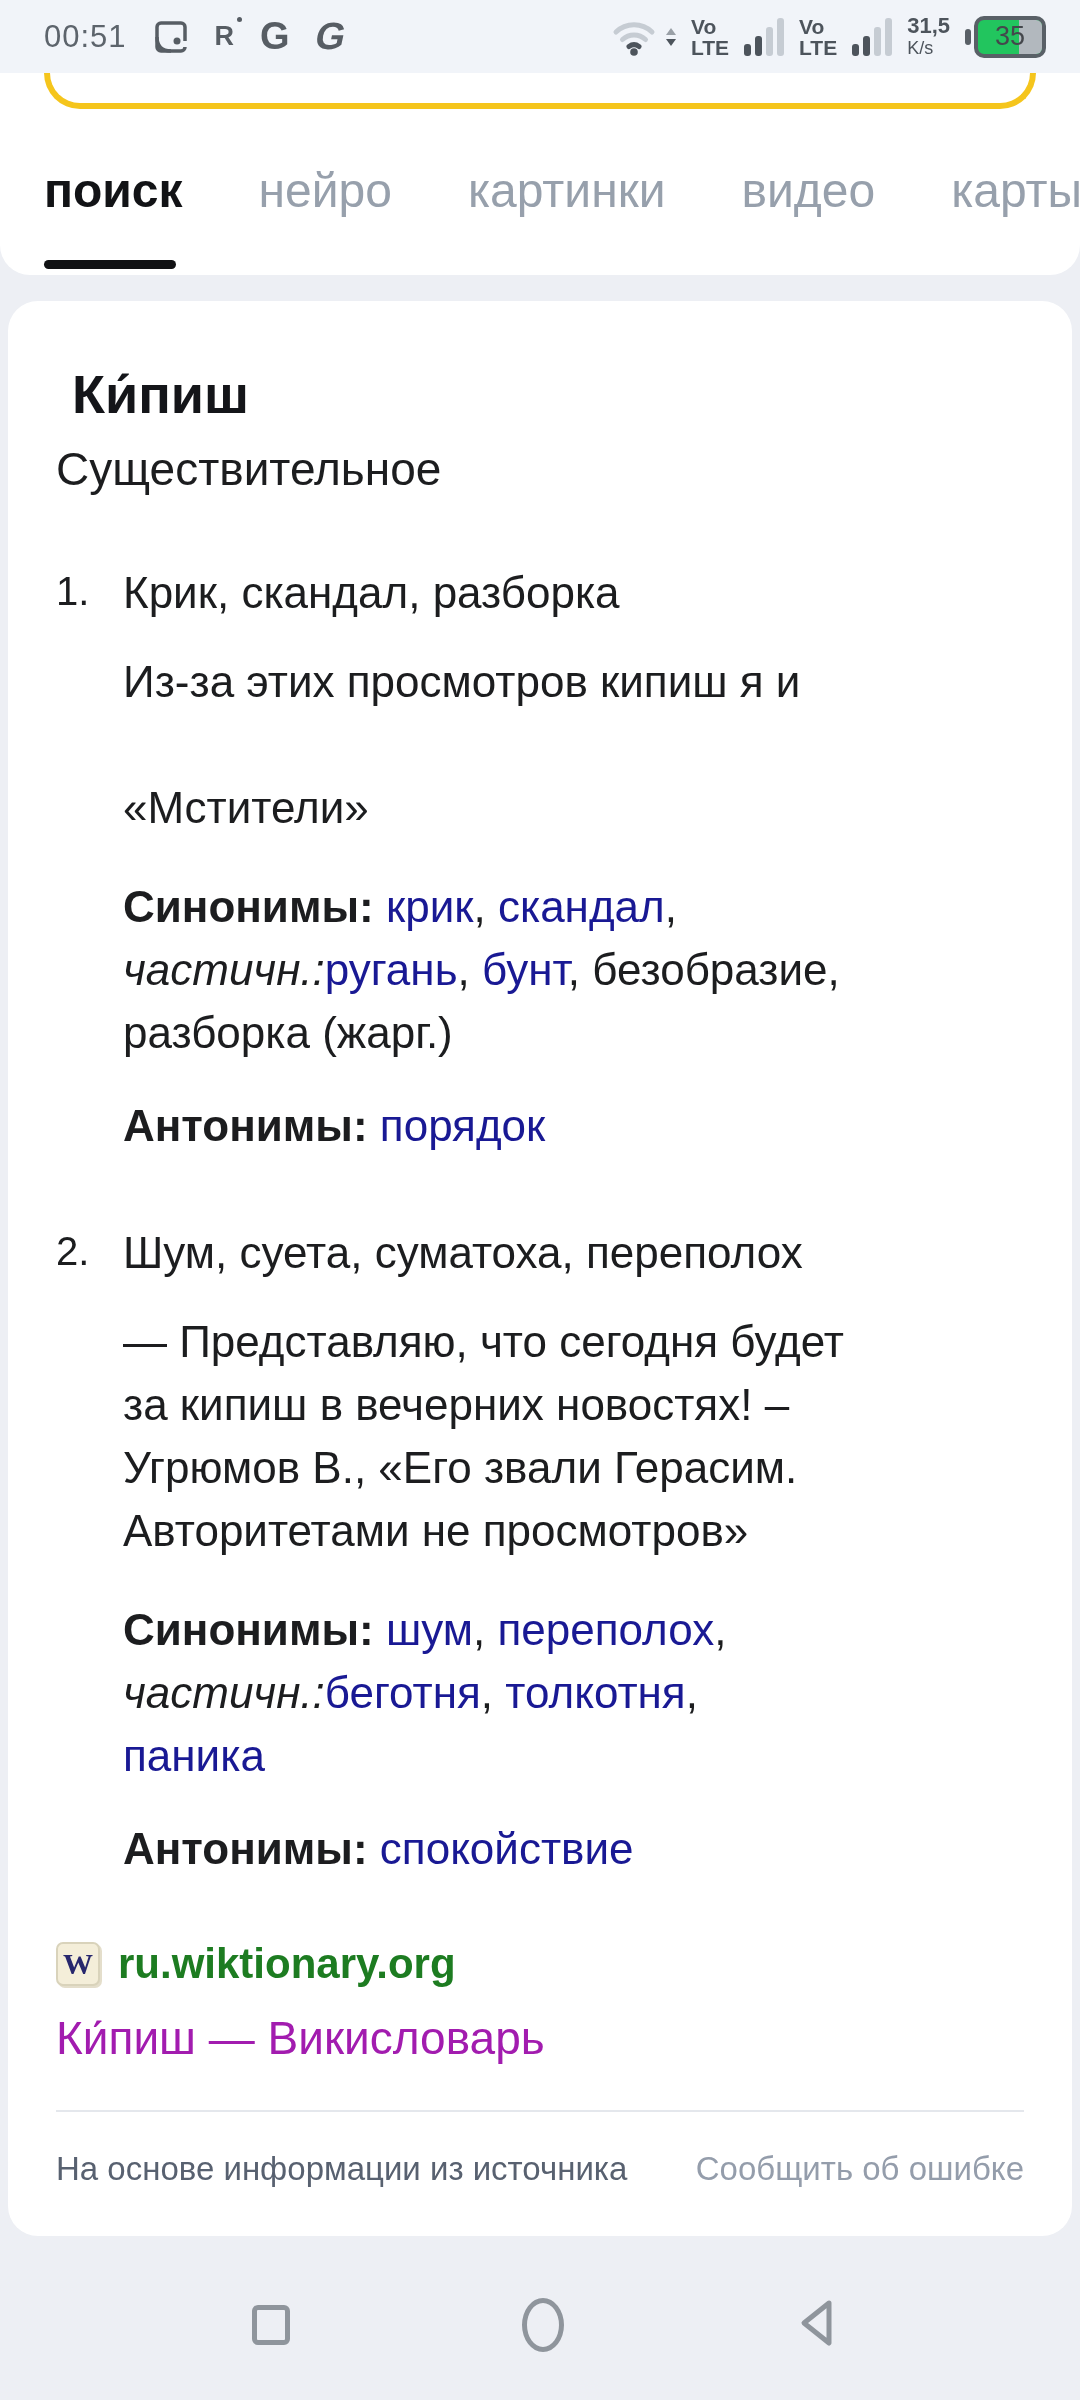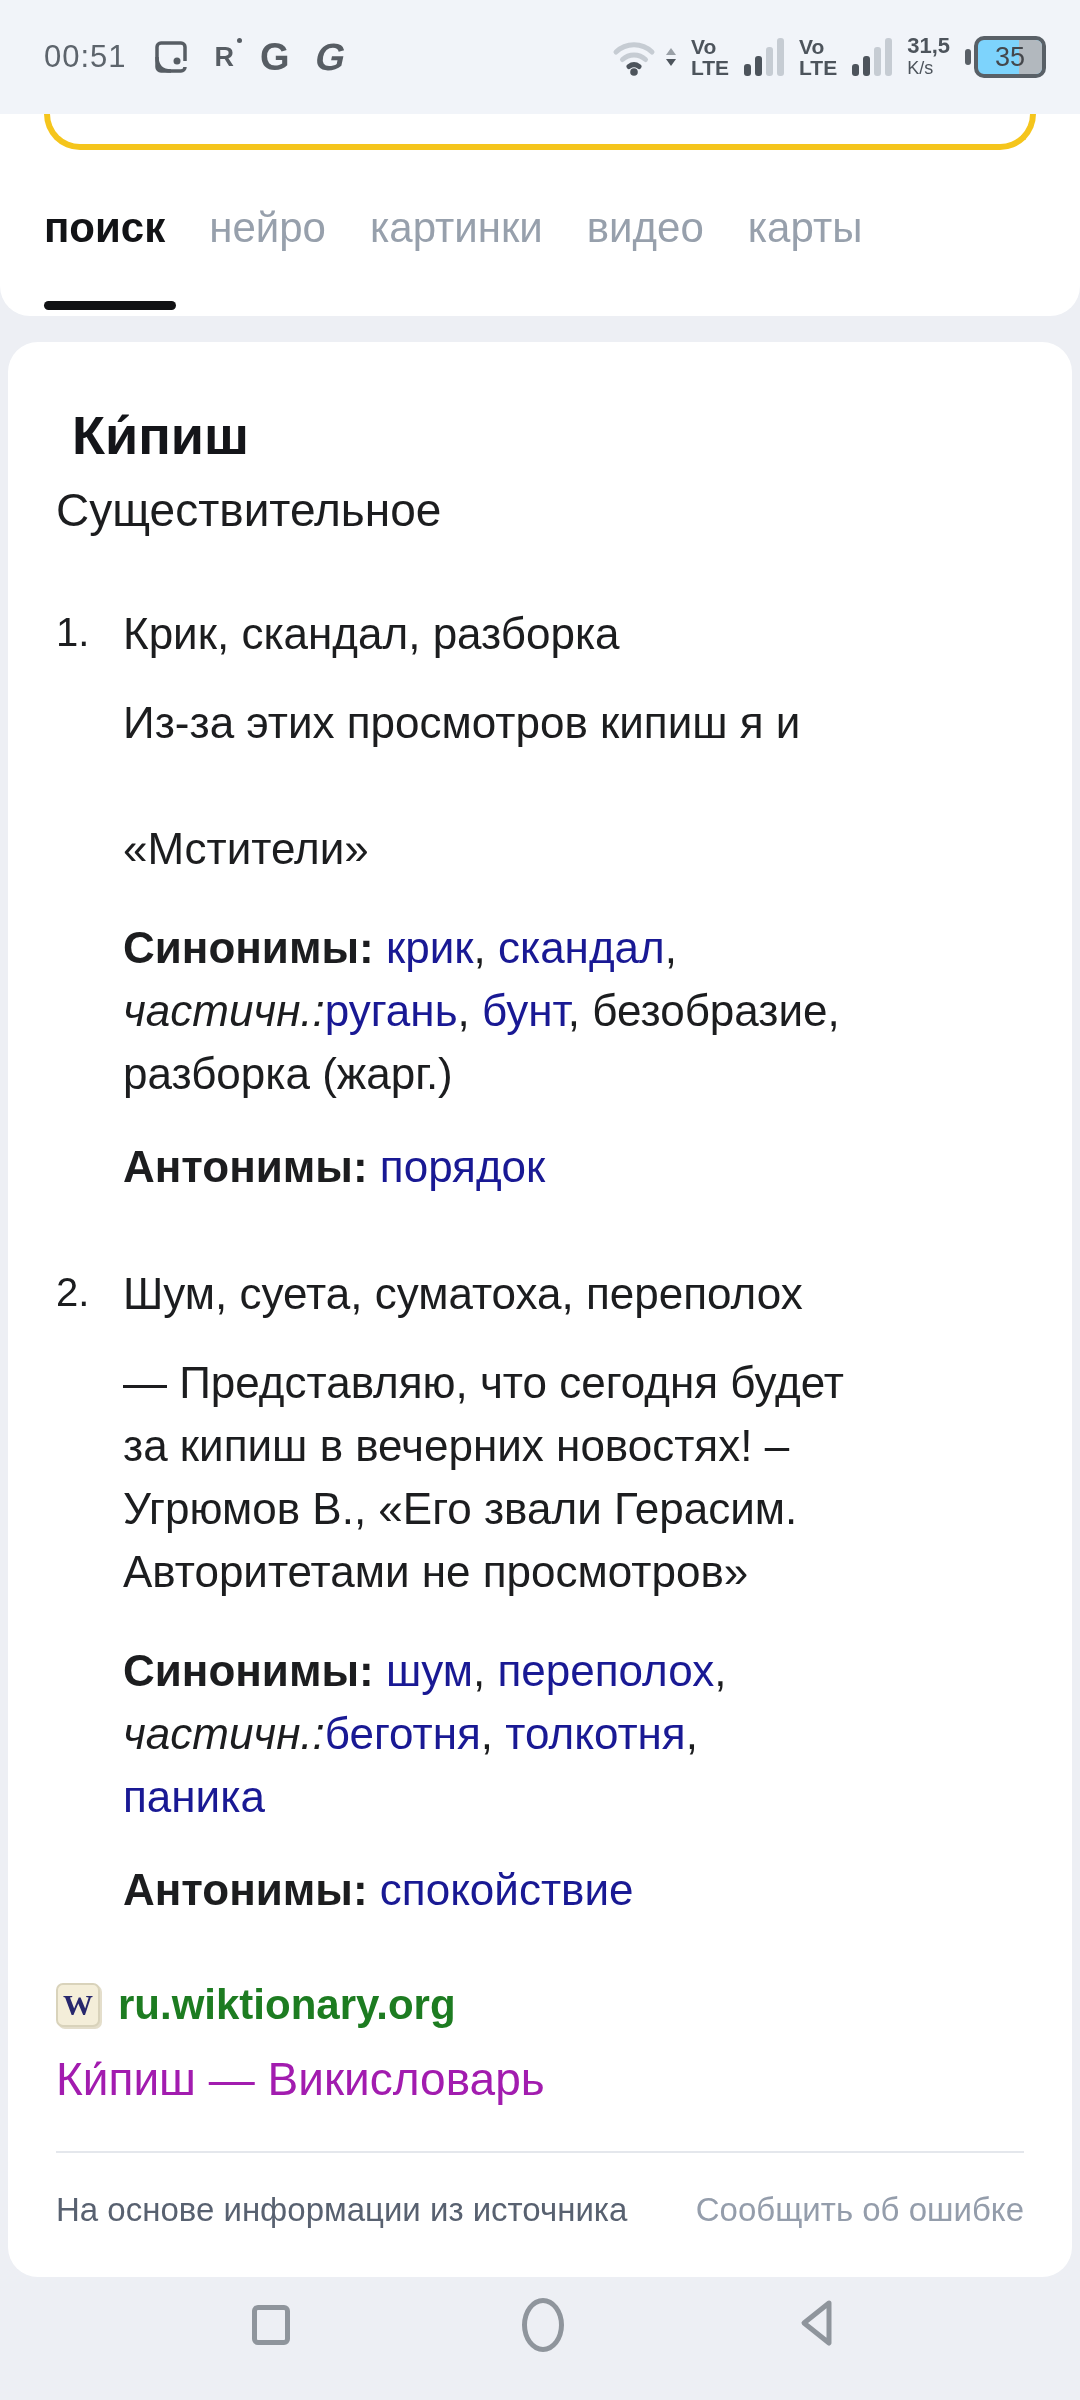--- a/index.html
+++ b/index.html
@@ -1,20 +1,20 @@
 <!DOCTYPE html>
 <html><head>
 <meta charset="utf-8">
 <style>
   html,body{margin:0;padding:0;background:#d8dbe0;}
   .screen{position:relative;width:1080px;height:2400px;overflow:hidden;
           background:#edeff4;font-family:"Liberation Sans",sans-serif;color:#1c1d1f;}
 
   
-  .status-bar{height:114px;background:#f1f4f9;display:flex;align-items:center;
+  .status-bar{height:73px;background:#f1f4f9;display:flex;align-items:center;
               justify-content:space-between;padding:0 34px 0 44px;box-sizing:border-box;}
   .sb-left{display:flex;align-items:center;gap:26px;}
   .sb-time{font-size:31px;color:#5d646c;letter-spacing:1px;}
   .sb-ico{display:flex;align-items:center;color:#575d64;}
   .r-ico{position:relative;font-size:27px;font-weight:700;color:#575d64;}
   .r-ico::after{content:"";position:absolute;top:-4px;right:-8px;width:5px;height:5px;
                 border-radius:50%;background:#575d64;}
   .g-ico{font-size:38px;font-weight:700;color:#575d64;}
   .g2-ico{transform:skewX(-12deg);font-weight:800;}
   .sb-right{display:flex;align-items:center;gap:15px;}
@@ -29,31 +29,31 @@
   .b1{height:12px;background:#4d545c;}
   .b2{height:20px;background:#4d545c;}
   .b3{height:29px;background:#c6ccd3;}
   .b4{height:38px;background:#c6ccd3;}
   .speed{display:flex;flex-direction:column;line-height:22px;
          font-size:22px;font-weight:700;color:#4d545c;}
   .speed .unit{font-size:18px;font-weight:400;}
   .battery{display:flex;align-items:center;gap:3px;}
   .bat-nub{width:6px;height:16px;border-radius:3px;background:#596067;}
   .bat-body{position:relative;width:64px;height:34px;border:4px solid #596067;border-radius:10px;
-            overflow:hidden;background:#7dd3fc;}
+            overflow:hidden;background:#22c55e;}
   .bat-fill{position:absolute;top:0;right:0;bottom:0;width:36%;background:#b2b8be;}
   .bat-label{position:absolute;inset:0;display:flex;align-items:center;justify-content:center;
              font-size:27px;color:#44474c;}
 
   
   .header{position:relative;height:202px;background:#ffffff;
           border-radius:0 0 30px 30px;overflow:hidden;}
   .search-remnant{margin:0 44px;height:30px;border:6px solid #f5c51c;border-top:none;
                   border-radius:0 0 36px 36px;}
-  .tabs{display:flex;margin:54px 0 0 44px;gap:44px;white-space:nowrap;font-size:42px;}
+  .tabs{display:flex;margin:54px 0 0 44px;gap:76px;white-space:nowrap;font-size:48px;}
   .tab{color:#97a0ac;}
   .tab.active{color:#121316;font-weight:700;}
   .tab-underline{position:absolute;left:44px;bottom:6px;width:132px;height:9px;
                  border-radius:5px;background:#111214;}
 
   
   .card{margin:26px 8px 0;background:#ffffff;border-radius:30px;
         padding:46px 48px 48px;box-sizing:border-box;}
   .word-title{font-size:54px;font-weight:700;line-height:62px;color:#141519;margin:16px;}
   .pos{font-size:46px;line-height:56px;margin-top:12px;}

